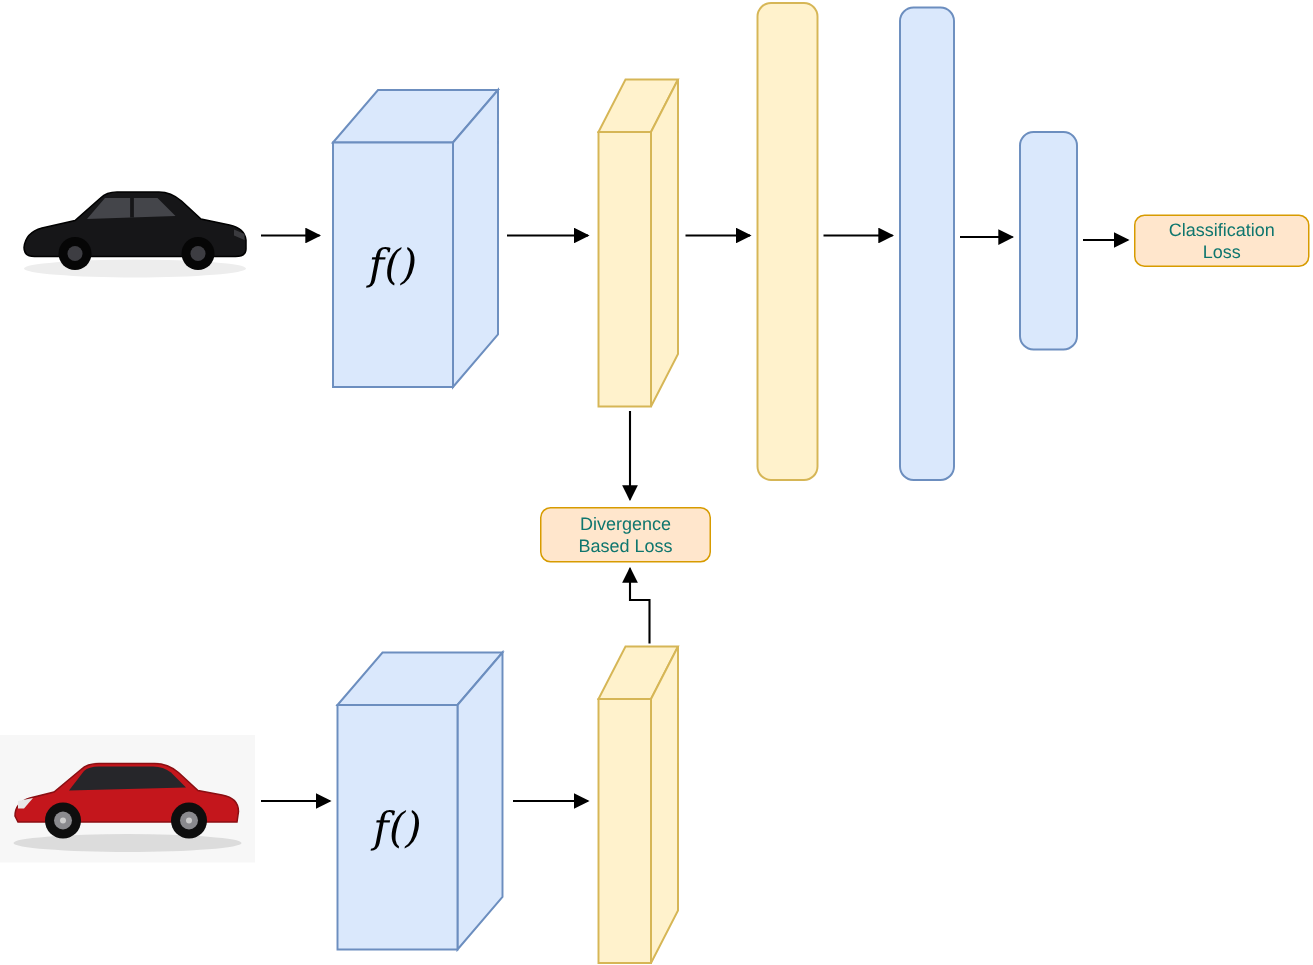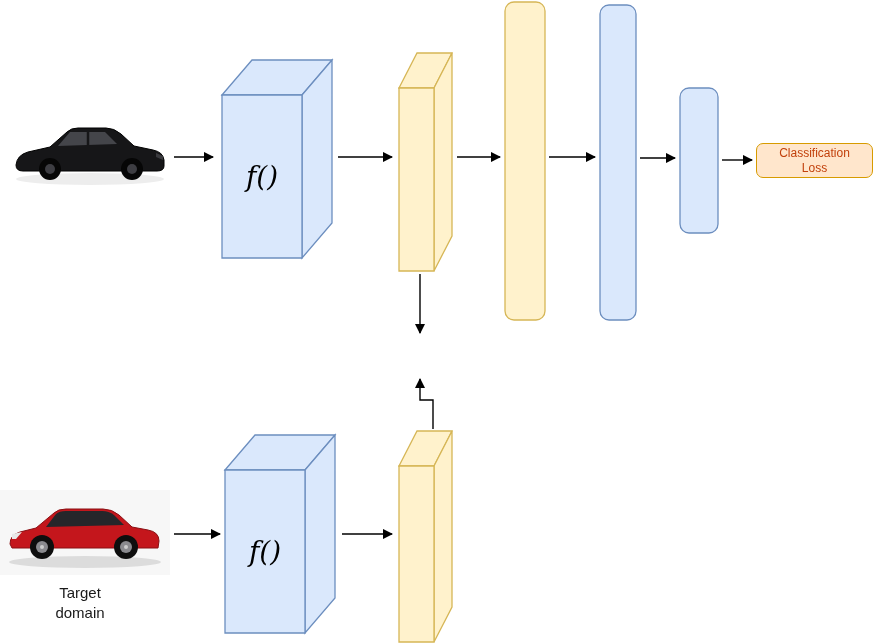--- a/index.html
+++ b/index.html
@@ -29,21 +29,21 @@
     font-style: italic;
     font-size: 28px;
     color: #000;
   }
   .loss-box {
     box-sizing: border-box;
     background: var(--peach-fill, #ffe6cc);
     border: 1px solid var(--peach-stroke, #d79b00);
     border-radius: 7px;
     font-size: 12px;
-    color: #c2410c;
+    color: #0f766e;
     line-height: 1.25;
     padding: 2px 16px;
   }
 </style>
 </head>
 <body>
 
 <div class="canvas">
 
   <svg class="diagram" width="875" height="643" viewBox="0 0 875 643">
@@ -113,22 +113,22 @@
     <line class="arrow" x1="549" y1="157" x2="595" y2="157" marker-end="url(#arrowhead)"></line>
     <line class="arrow" x1="640" y1="158" x2="675" y2="158" marker-end="url(#arrowhead)"></line>
     <line class="arrow" x1="722" y1="160" x2="752" y2="160" marker-end="url(#arrowhead)"></line>
     <line class="arrow" x1="420" y1="274" x2="420" y2="333" marker-end="url(#arrowhead)"></line>
     <polyline class="arrow" points="433,429 433,400 420,400 420,379" marker-end="url(#arrowhead)"></polyline>
     <line class="arrow" x1="174" y1="534" x2="220" y2="534" marker-end="url(#arrowhead)"></line>
     <line class="arrow" x1="342" y1="534" x2="392" y2="534" marker-end="url(#arrowhead)"></line>
   </svg>
 
 
-  <div class="overlay domain-label" style="left:44px; top:582px; width:72px; height:42px;">Target domain</div>
 
   <div class="overlay fx-label" style="left:222px; top:95px; width:80px; height:163px;">f()</div>
 
   <div class="overlay fx-label" style="left:225px; top:470px; width:80px; height:163px;">f()</div>
 
+  <div class="overlay loss-box" style="left:360px; top:338px; width:114px; height:37px;">Divergence Based Loss</div>
 
   <div class="overlay loss-box" style="left:756px; top:143px; width:117px; height:35px;">Classification Loss</div>
 
 </div>
 
 </body></html>

